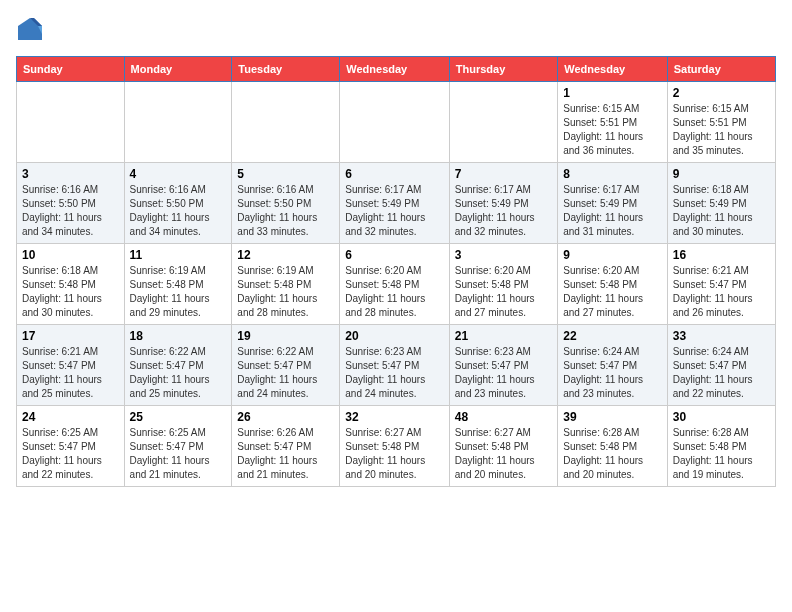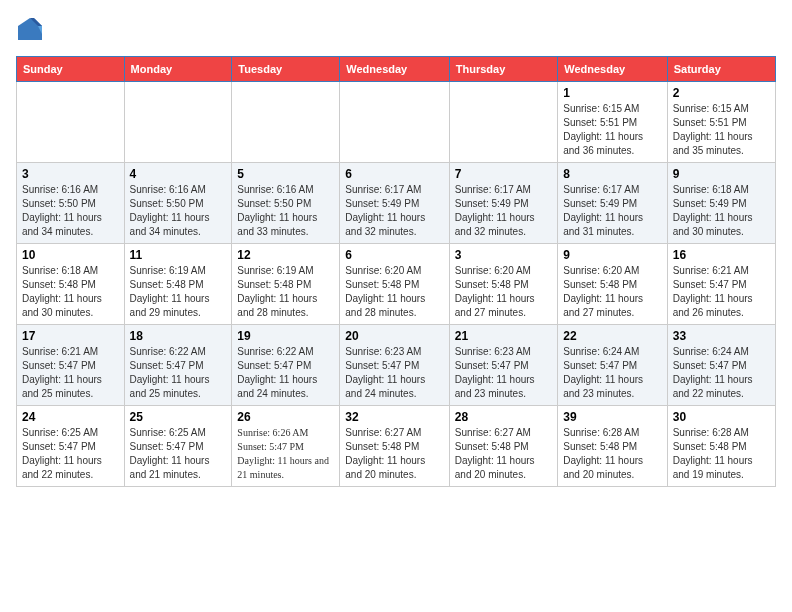--- a/index.html
+++ b/index.html
@@ -270,32 +270,32 @@
 Daylight: 11 hours and 22 minutes.</div>
         </td>
         <td>
           <span class="day-num">25</span>
           <div class="day-info" style="white-space: pre-line;">Sunrise: 6:25 AM
 Sunset: 5:47 PM
 Daylight: 11 hours and 21 minutes.</div>
         </td>
         <td>
           <span class="day-num">26</span>
-          <div class="day-info" style="white-space: pre-line; font-family: Liberation Serif, serif;">Sunrise: 6:26 AM
+          <div class="day-info" style="white-space: pre-line;">Sunrise: 6:26 AM
 Sunset: 5:47 PM
 Daylight: 11 hours and 21 minutes.</div>
         </td>
         <td>
           <span class="day-num">32</span>
           <div class="day-info" style="white-space: pre-line;">Sunrise: 6:27 AM
 Sunset: 5:48 PM
 Daylight: 11 hours and 20 minutes.</div>
         </td>
         <td>
-          <span class="day-num">28</span>
+          <span class="day-num">48</span>
           <div class="day-info" style="white-space: pre-line;">Sunrise: 6:27 AM
 Sunset: 5:48 PM
 Daylight: 11 hours and 20 minutes.</div>
         </td>
         <td>
           <span class="day-num">39</span>
           <div class="day-info" style="white-space: pre-line;">Sunrise: 6:28 AM
 Sunset: 5:48 PM
 Daylight: 11 hours and 20 minutes.</div>
         </td>

